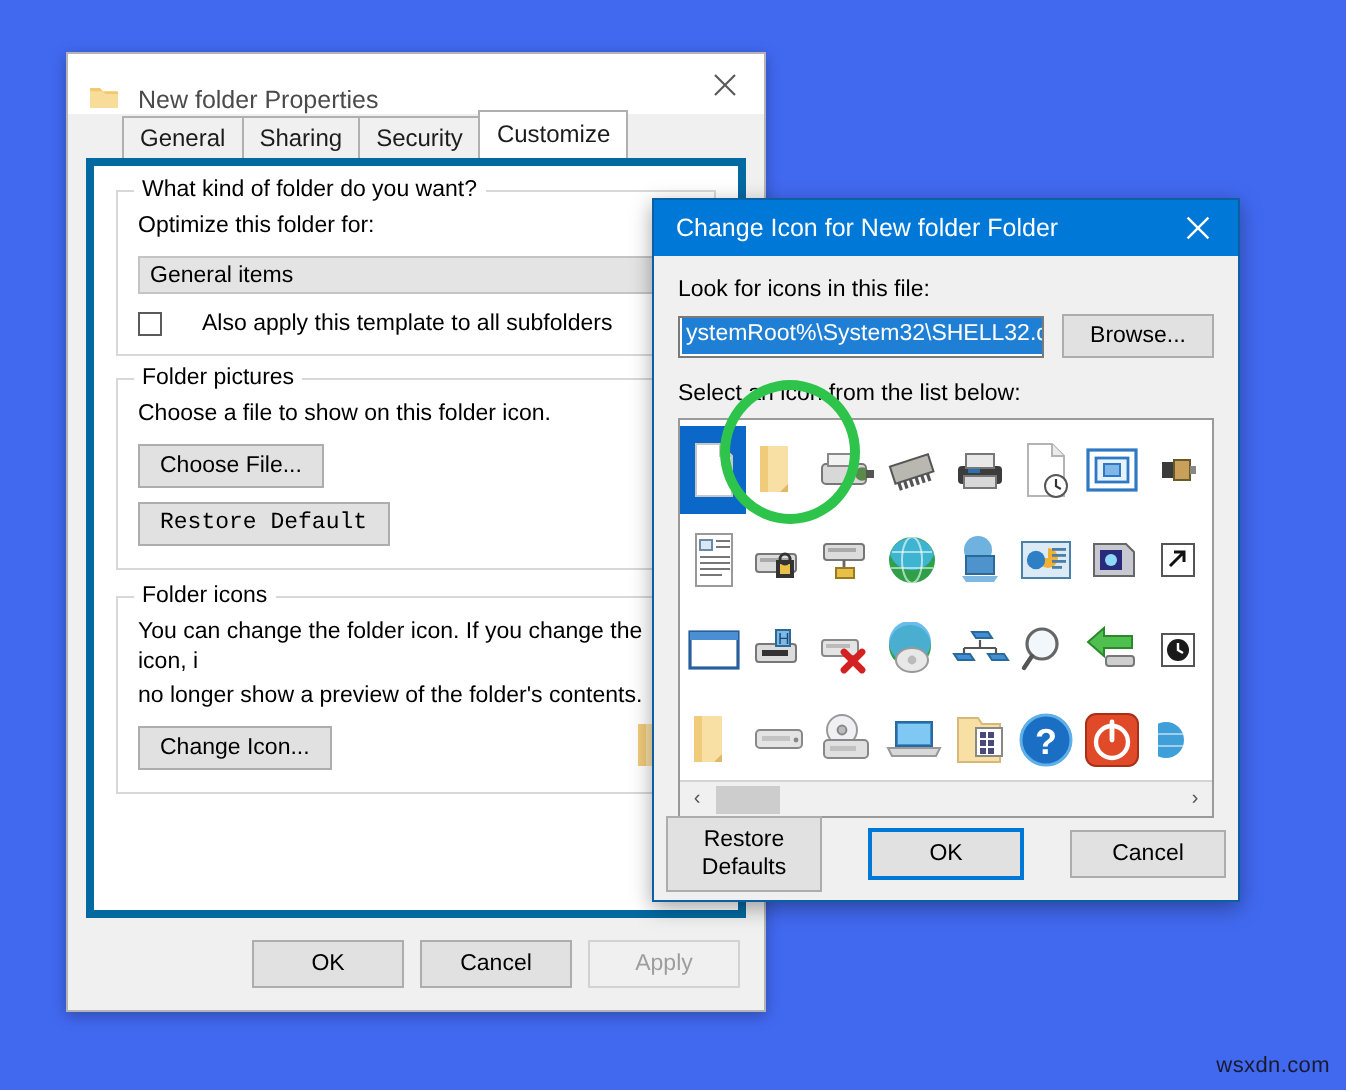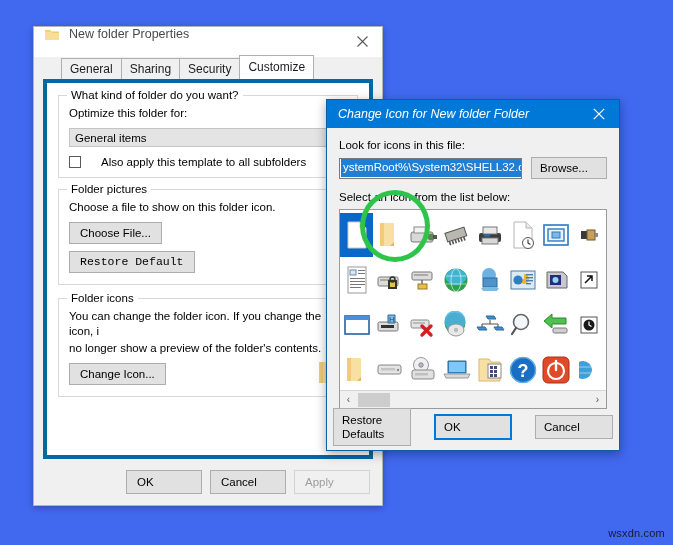--- a/index.html
+++ b/index.html
@@ -39,21 +39,21 @@
     top: 26px;
     width: 350px;
     height: 480px;
     background: #f0f0f0;
     border: 1px solid #b4b4b4;
     box-shadow: 0 2px 7px rgba(0,0,0,.28);
   }
   #props-titlebar {
     height: 30px;
     display: flex;
-    align-items: flex-start;
+    align-items: flex-end;
     background: #ffffff;
     border-bottom: 0;
     position: relative;
   }
   #props-titlebar .tb-icon {
     width: 16px; height: 16px;
     margin-left: 10px; margin-right: 9px;
     position: relative;
   }
   .folder-glyph {
@@ -172,21 +172,21 @@
   .btn {
     font-size: 11.5px;
     font-family: "Liberation Sans", sans-serif;
     color: #000;
     background: #e1e1e1;
     border: 1px solid #adadad;
     padding: 3px 10px;
     box-sizing: border-box;
     cursor: default;
     line-height: 14px;
-    text-align: left;
+    text-align: center;
   }
   .btn.wide { min-width: 92px; }
   .btn:disabled, .btn.disabled { color: #9d9d9d; background: #f0f0f0; border-color: #d2d2d2; }
   .btn-stack .btn { display: block; margin-bottom: 7px; }
 
   #folder-preview {
     position: absolute;
     right: 14px;
     bottom: 10px;
     width: 28px; height: 26px;
@@ -221,21 +221,20 @@
     background: #0078d7;
     display: flex;
     align-items: center;
     color: #fff;
   }
   #icon-title-text {
     font-size: 12.5px;
     padding-left: 11px;
     flex: 1;
     color: #ffffff;
-    font-style: italic;
   }
   #icon-close {
     width: 40px; height: 28px;
     display: flex; align-items: center; justify-content: center;
     cursor: default;
   }
   #icon-body {
     padding: 10px 12px 0 12px;
     font-size: 11.5px;
     color: #000;

